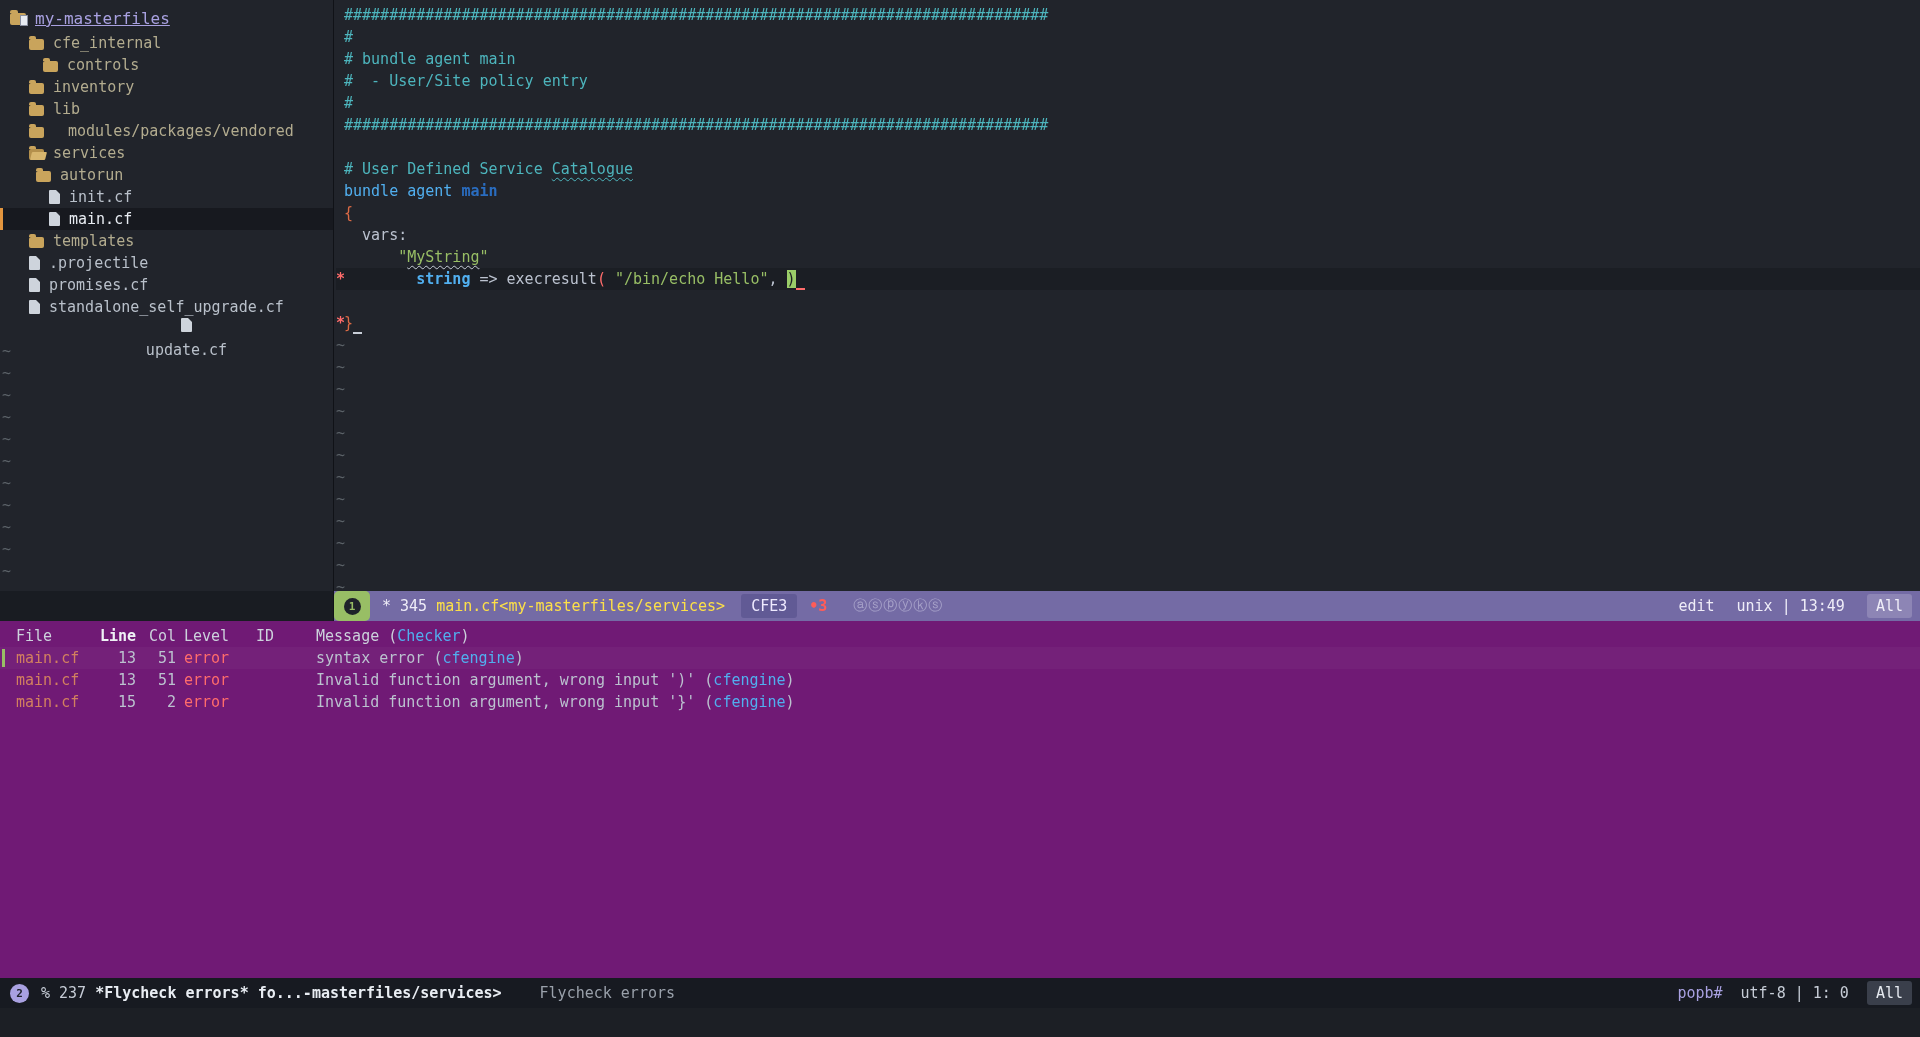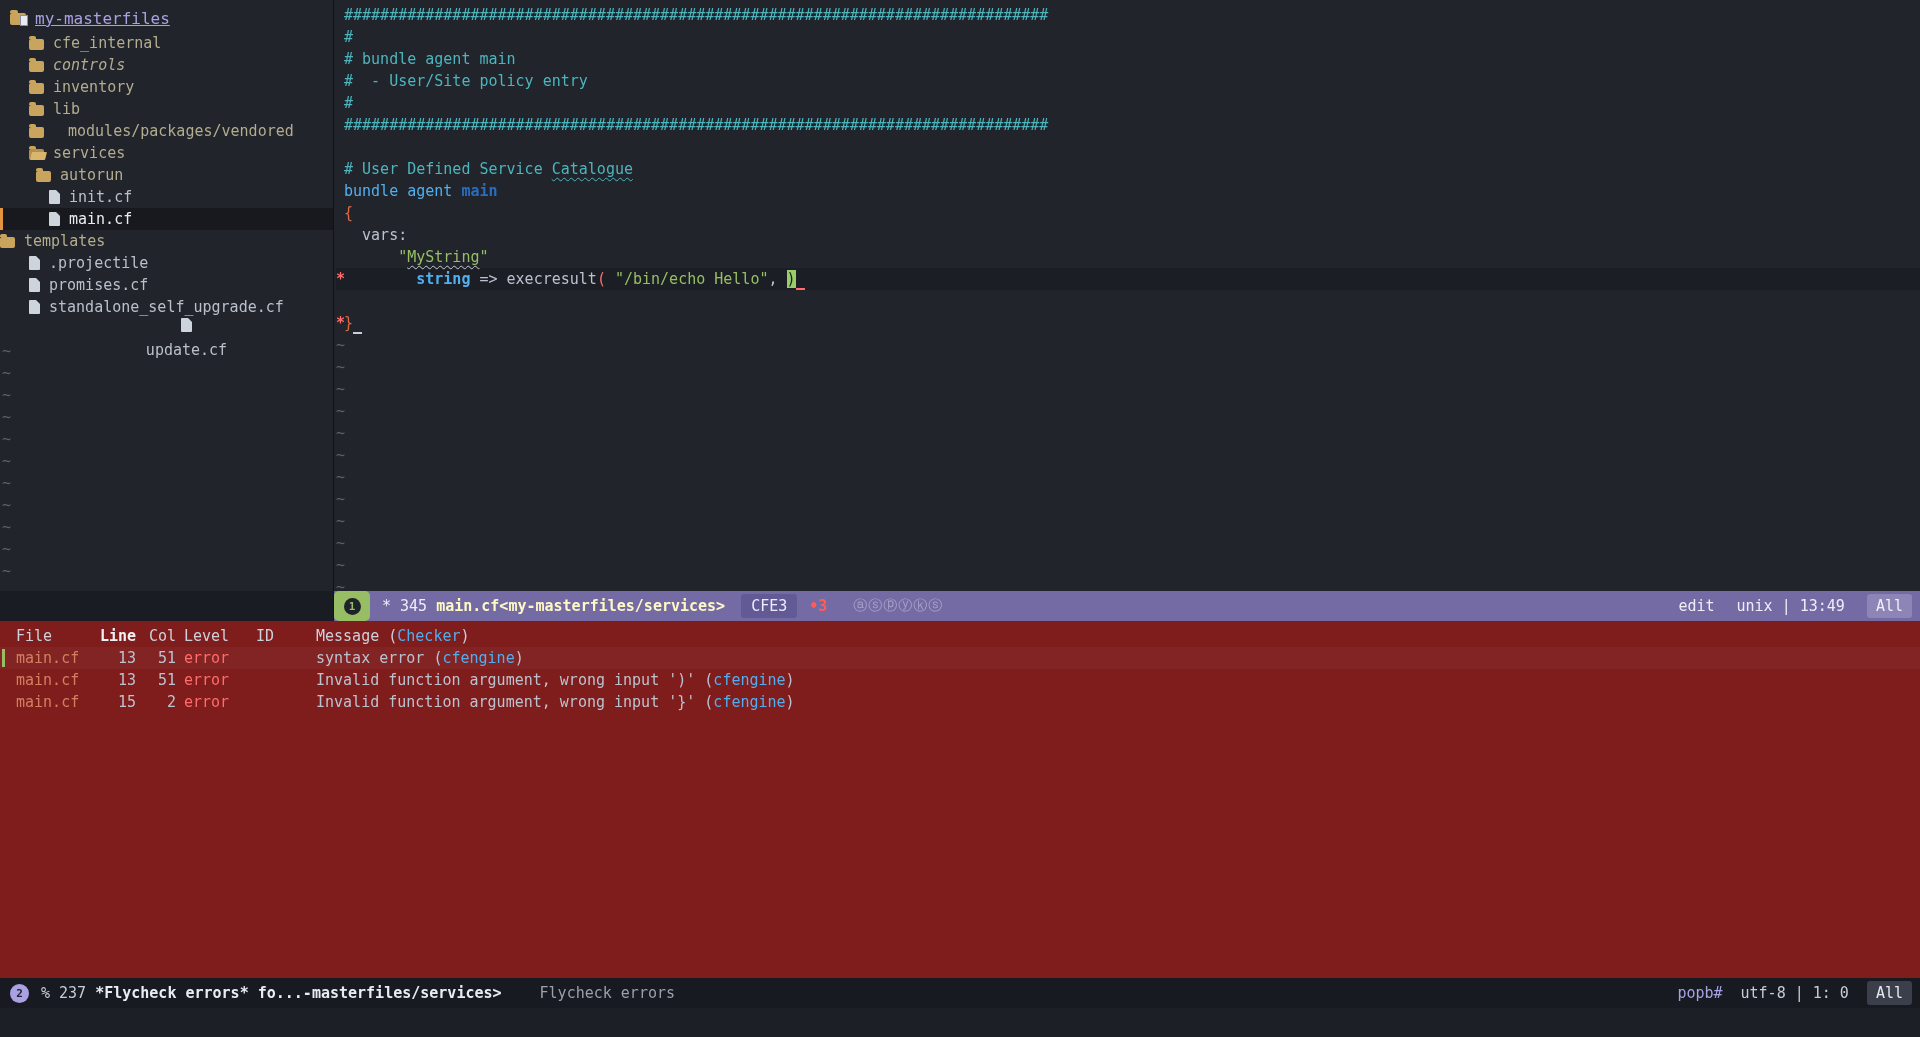--- a/index.html
+++ b/index.html
@@ -52,29 +52,29 @@
   .seg.underred{border-bottom:2px solid #ff6c6b;}
   .seg.underlight{border-bottom:2px solid #c8ced8;}
   .wavy{text-decoration:underline wavy;text-underline-offset:3px;text-decoration-thickness:1px;}
   .wavy-light{text-decoration:underline wavy #c5ccd6;text-underline-offset:3px;text-decoration-thickness:1px;}
 
   
   .modeline{height:30px;display:flex;align-items:center;background:#746ba5;font-size:15px;color:#efedf8;padding-right:8px;}
   .ml-badge{width:36px;height:30px;background:#98be65;border-radius:5px;display:flex;align-items:center;justify-content:center;flex:none;}
   .ml-badge-circle{width:17px;height:17px;border-radius:50%;background:#1e222a;color:#98be65;font-size:11px;font-weight:bold;display:flex;align-items:center;justify-content:center;}
   .ml-text{margin-left:12px;}
-  .ml-buffer{font-weight:bold;color:#fef9c3;margin-left:9px;}
+  .ml-buffer{font-weight:normal;color:#fde047;margin-left:9px;}
   .ml-chip{margin-left:16px;background:#615a95;padding:3px 10px;border-radius:3px;color:#efeaff;}
   .ml-err{color:#ff5c57;margin-left:12px;font-weight:bold;}
   .ml-minor{margin-left:26px;color:rgba(235,235,250,.42);font-family:"DejaVu Sans",sans-serif;letter-spacing:1px;font-size:14px;}
   .ml-right{margin-left:auto;display:flex;align-items:center;gap:22px;}
   .ml-all{background:rgba(255,255,255,.18);padding:3px 9px;border-radius:3px;}
 
   
-  .errors{flex:1;background:#7f1d1d;padding-top:4px;font-size:15px;overflow:hidden;}
+  .errors{flex:1;background:#701a75;padding-top:4px;font-size:15px;overflow:hidden;}
   .err-grid{display:grid;grid-template-columns:84px 44px 40px 72px 60px 1fr;padding:0 8px 0 16px;height:22px;line-height:22px;align-items:center;}
   .hdr{color:#ccd2dc;}
   .hdr-line{font-weight:bold;color:#eef1f5;}
   .c-num,.hdr-num{text-align:right;padding-right:8px;}
   .err-row{position:relative;}
   .err-row.current{background:rgba(255,255,255,.03);}
   .err-row.current::before{content:"";position:absolute;left:2px;top:2px;width:3px;height:18px;background:#98be65;}
   .c-file{color:#d2805f;}
   .c-level{color:#ff6c6b;}
   .c-msg{color:#bbc2cf;white-space:pre;}
@@ -102,21 +102,21 @@
       <div class="tree">
         <div class="tree-root">
           <span class="tree-icon icon-root"></span>
           <span class="tree-root-label">my-masterfiles</span>
         </div>
         <div>
             <div class="tree-row" style="padding-left: 29px;">
               <span class="tree-icon icon-folder"></span>
               <span class="tree-label t-dir">cfe_internal</span>
             </div>
-            <div class="tree-row" style="padding-left: 29px; font-style: italic;">
+            <div class="tree-row" style="padding-left: 43px;">
               <span class="tree-icon icon-folder"></span>
               <span class="tree-label t-dir">controls</span>
             </div>
             <div class="tree-row" style="padding-left: 29px;">
               <span class="tree-icon icon-folder"></span>
               <span class="tree-label t-dir">inventory</span>
             </div>
             <div class="tree-row" style="padding-left: 29px;">
               <span class="tree-icon icon-folder"></span>
               <span class="tree-label t-dir">lib</span>
@@ -134,21 +134,21 @@
               <span class="tree-label t-dir">autorun</span>
             </div>
             <div class="tree-row" style="padding-left: 49px;">
               <span class="tree-icon icon-file"></span>
               <span class="tree-label t-file">init.cf</span>
             </div>
             <div class="tree-row selected" style="padding-left: 49px;">
               <span class="tree-icon icon-file"></span>
               <span class="tree-label t-file t-sel">main.cf</span>
             </div>
-            <div class="tree-row" style="">
+            <div class="tree-row" style="padding-left: 29px;">
               <span class="tree-icon icon-folder"></span>
               <span class="tree-label t-dir">templates</span>
             </div>
             <div class="tree-row" style="padding-left: 29px;">
               <span class="tree-icon icon-file"></span>
               <span class="tree-label t-file">.projectile</span>
             </div>
             <div class="tree-row" style="padding-left: 29px;">
               <span class="tree-icon icon-file"></span>
               <span class="tree-label t-file">promises.cf</span>

